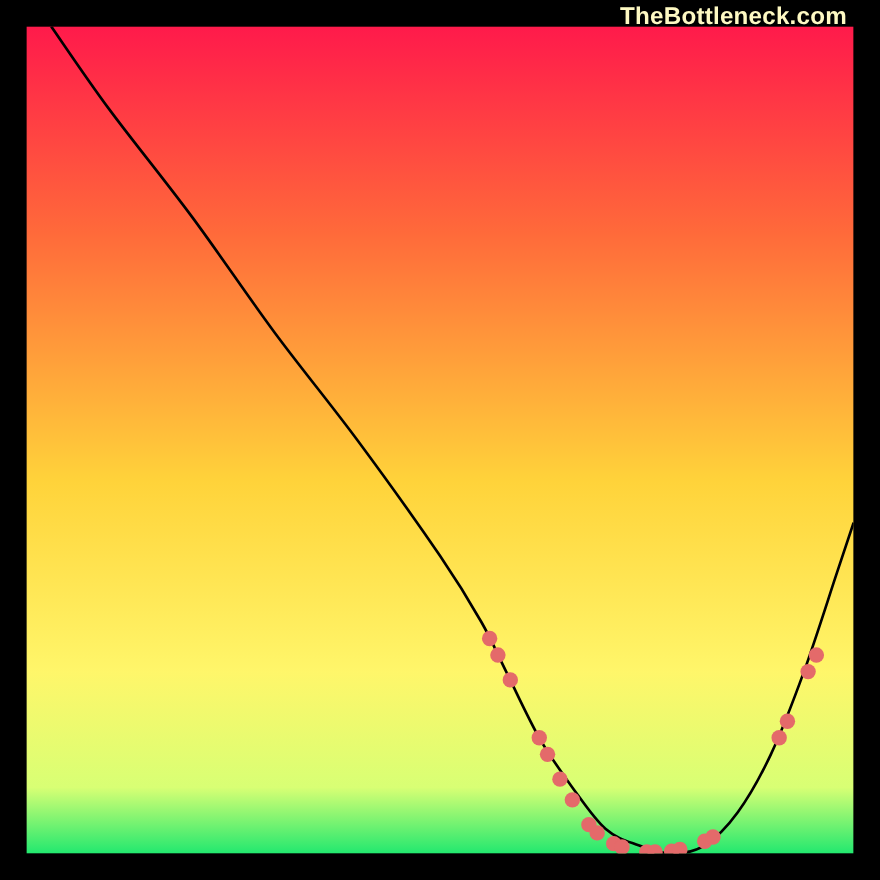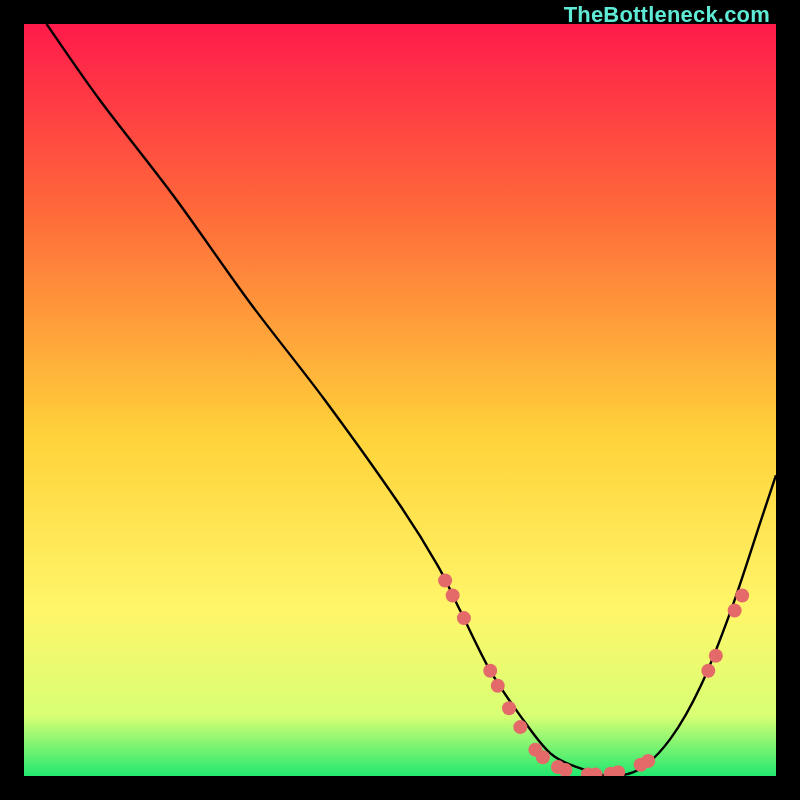--- a/index.html
+++ b/index.html
@@ -18,21 +18,21 @@
     height: 752px;
     background: #000000;
   }
   .watermark {
     position: absolute;
     top: 2px;
     right: 30px;
     font-family: Arial, Helvetica, sans-serif;
     font-size: 22px;
     font-weight: 600;
-    color: #5eead4;
+    color: #fef9c3;
     letter-spacing: 0.2px;
   }
   svg {
     position: absolute;
     left: 0;
     top: 0;
   }
 </style>
 </head>
 <body>

